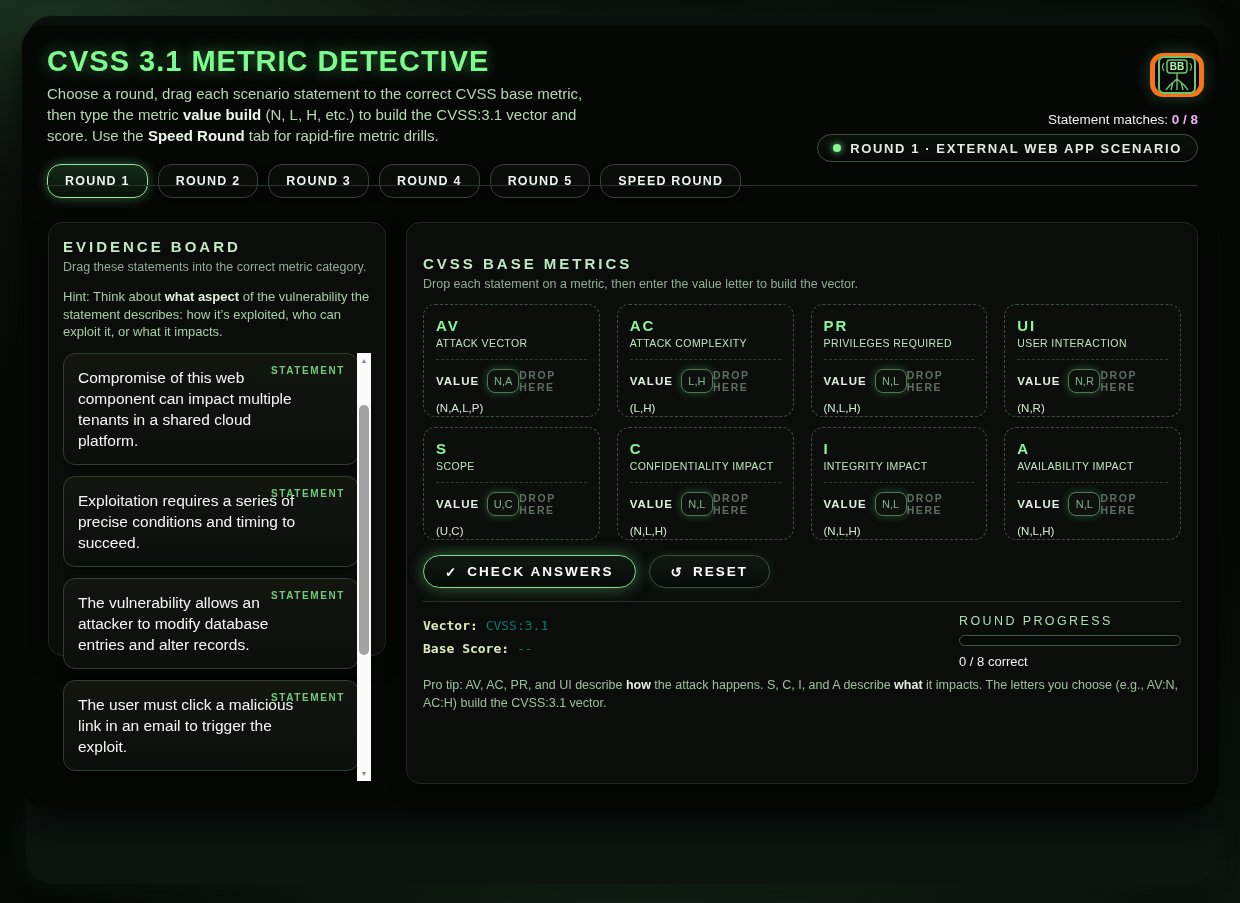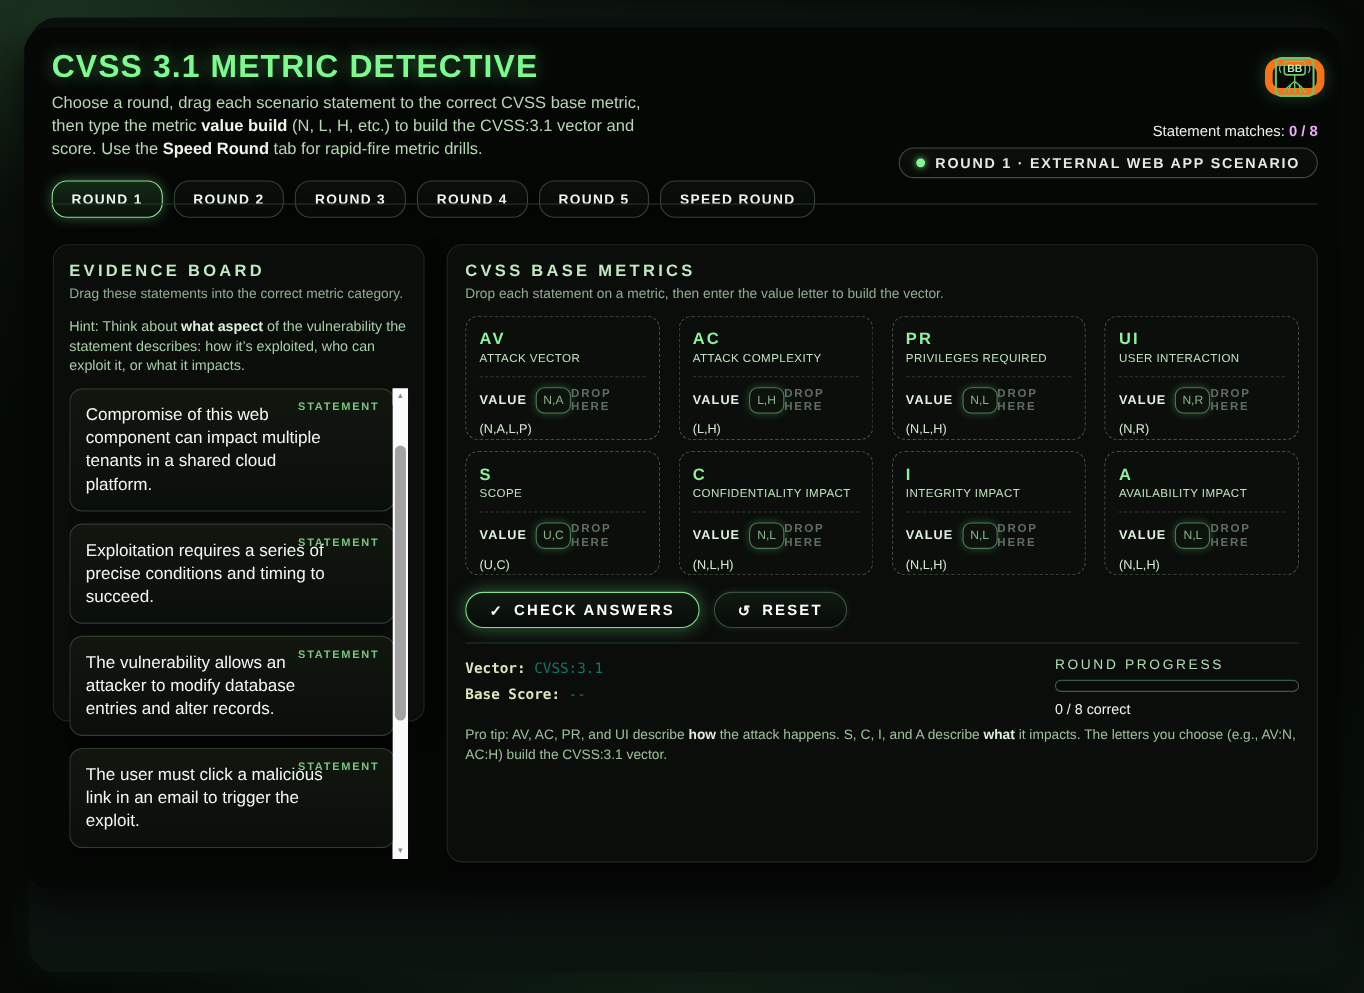--- a/index.html
+++ b/index.html
@@ -46,22 +46,22 @@
   }
   .tab.active {
     border-color:#8fe79a; background:linear-gradient(180deg,#142a18,#081108);
     box-shadow:0 0 12px rgba(120,240,150,0.35);
   }
   .header-divider {
     position:absolute; left:25px; right:20px; top:160px; height:0;
     border-top:1px solid #283529;
   }
   .logo-tile {
-    position:absolute; right:14px; top:28px; width:54px; height:34px;
-    border-radius:13px; background:#060806; border:7px solid #f97316;
+    position:absolute; right:14px; top:28px; width:54px; height:44px;
+    border-radius:13px; background:#060806; border:5px solid #f97316;
     box-shadow:0 0 16px rgba(120,240,150,0.25);
     display:flex; align-items:center; justify-content:center;
   }
   .matches-line {
     position:absolute; right:20px; top:87px; font-size:13.5px; color:#e9f1e9;
   }
   .matches-line b { color:#f0abfc; font-weight:700; }
   .round-badge {
     position:absolute; right:20px; top:109px; height:28px;
     border:1px solid #3c4f3e; border-radius:15px; padding:0 15px;
@@ -72,21 +72,21 @@
   .round-badge .dot {
     width:8px; height:8px; border-radius:50%; background:#86f793;
     box-shadow:0 0 7px rgba(130,245,150,0.9);
   }
   
   .panel {
     position:absolute; background:#0a0d0a; border:1px solid #1e2820;
     border-radius:14px; box-shadow:0 8px 20px rgba(0,0,0,0.45);
   }
   .evidence-panel { left:26px; top:197px; width:338px; height:434px; padding:15px 14px; }
-  .metrics-panel  { left:384px; top:197px; width:792px; height:562px; padding:15px 16px; }
+  .metrics-panel  { left:384px; top:197px; width:792px; height:562px; padding:32px 16px; }
   .panel-title { font-size:15px; font-weight:600; letter-spacing:3px; color:#c0e9c1; }
   .panel-sub   { font-size:12.5px; color:#8fae90; margin-top:5px; }
   
   .hint { font-size:13px; line-height:17.5px; color:#a6cda4; margin-top:14px; }
   .hint b { color:#def1d9; }
   .stmt-list { position:relative; margin-top:12px; height:428px; overflow:hidden; }
   .stmt-card {
     width:296px; border:1px solid #2e3f30; border-radius:12px;
     background:linear-gradient(180deg,#12160f,#0b0f0b);
     padding:13px 14px; margin-bottom:11px; position:relative; cursor:grab;

